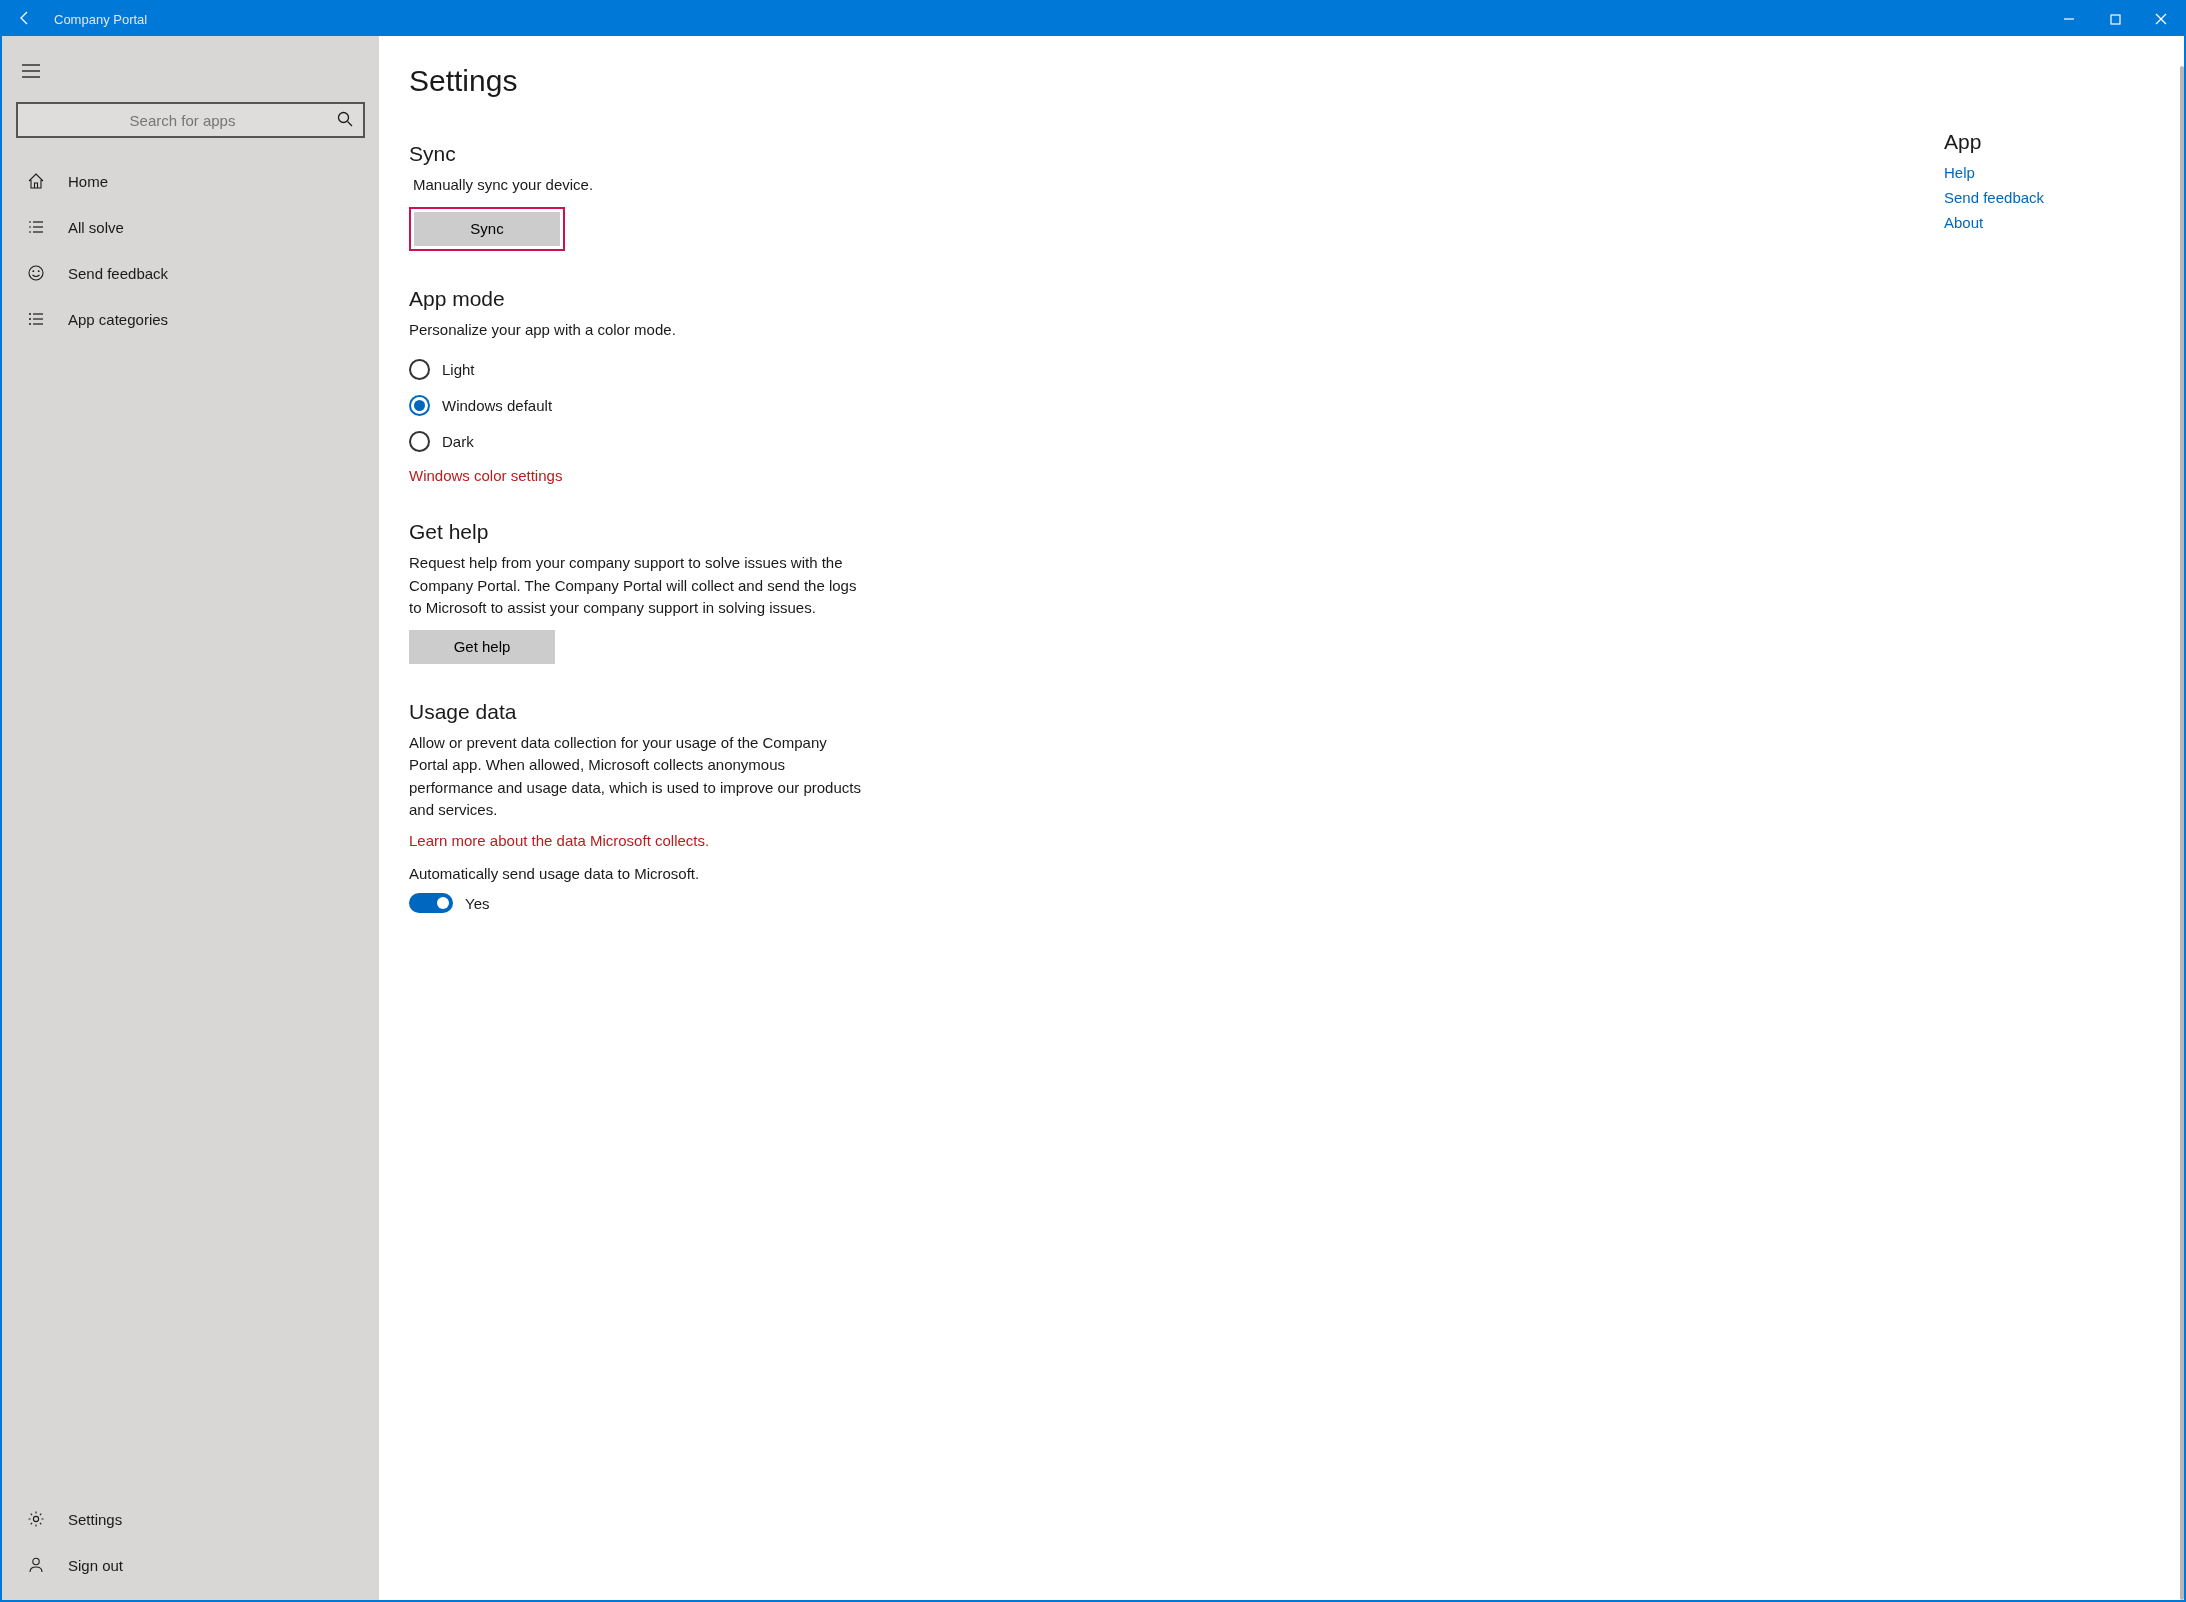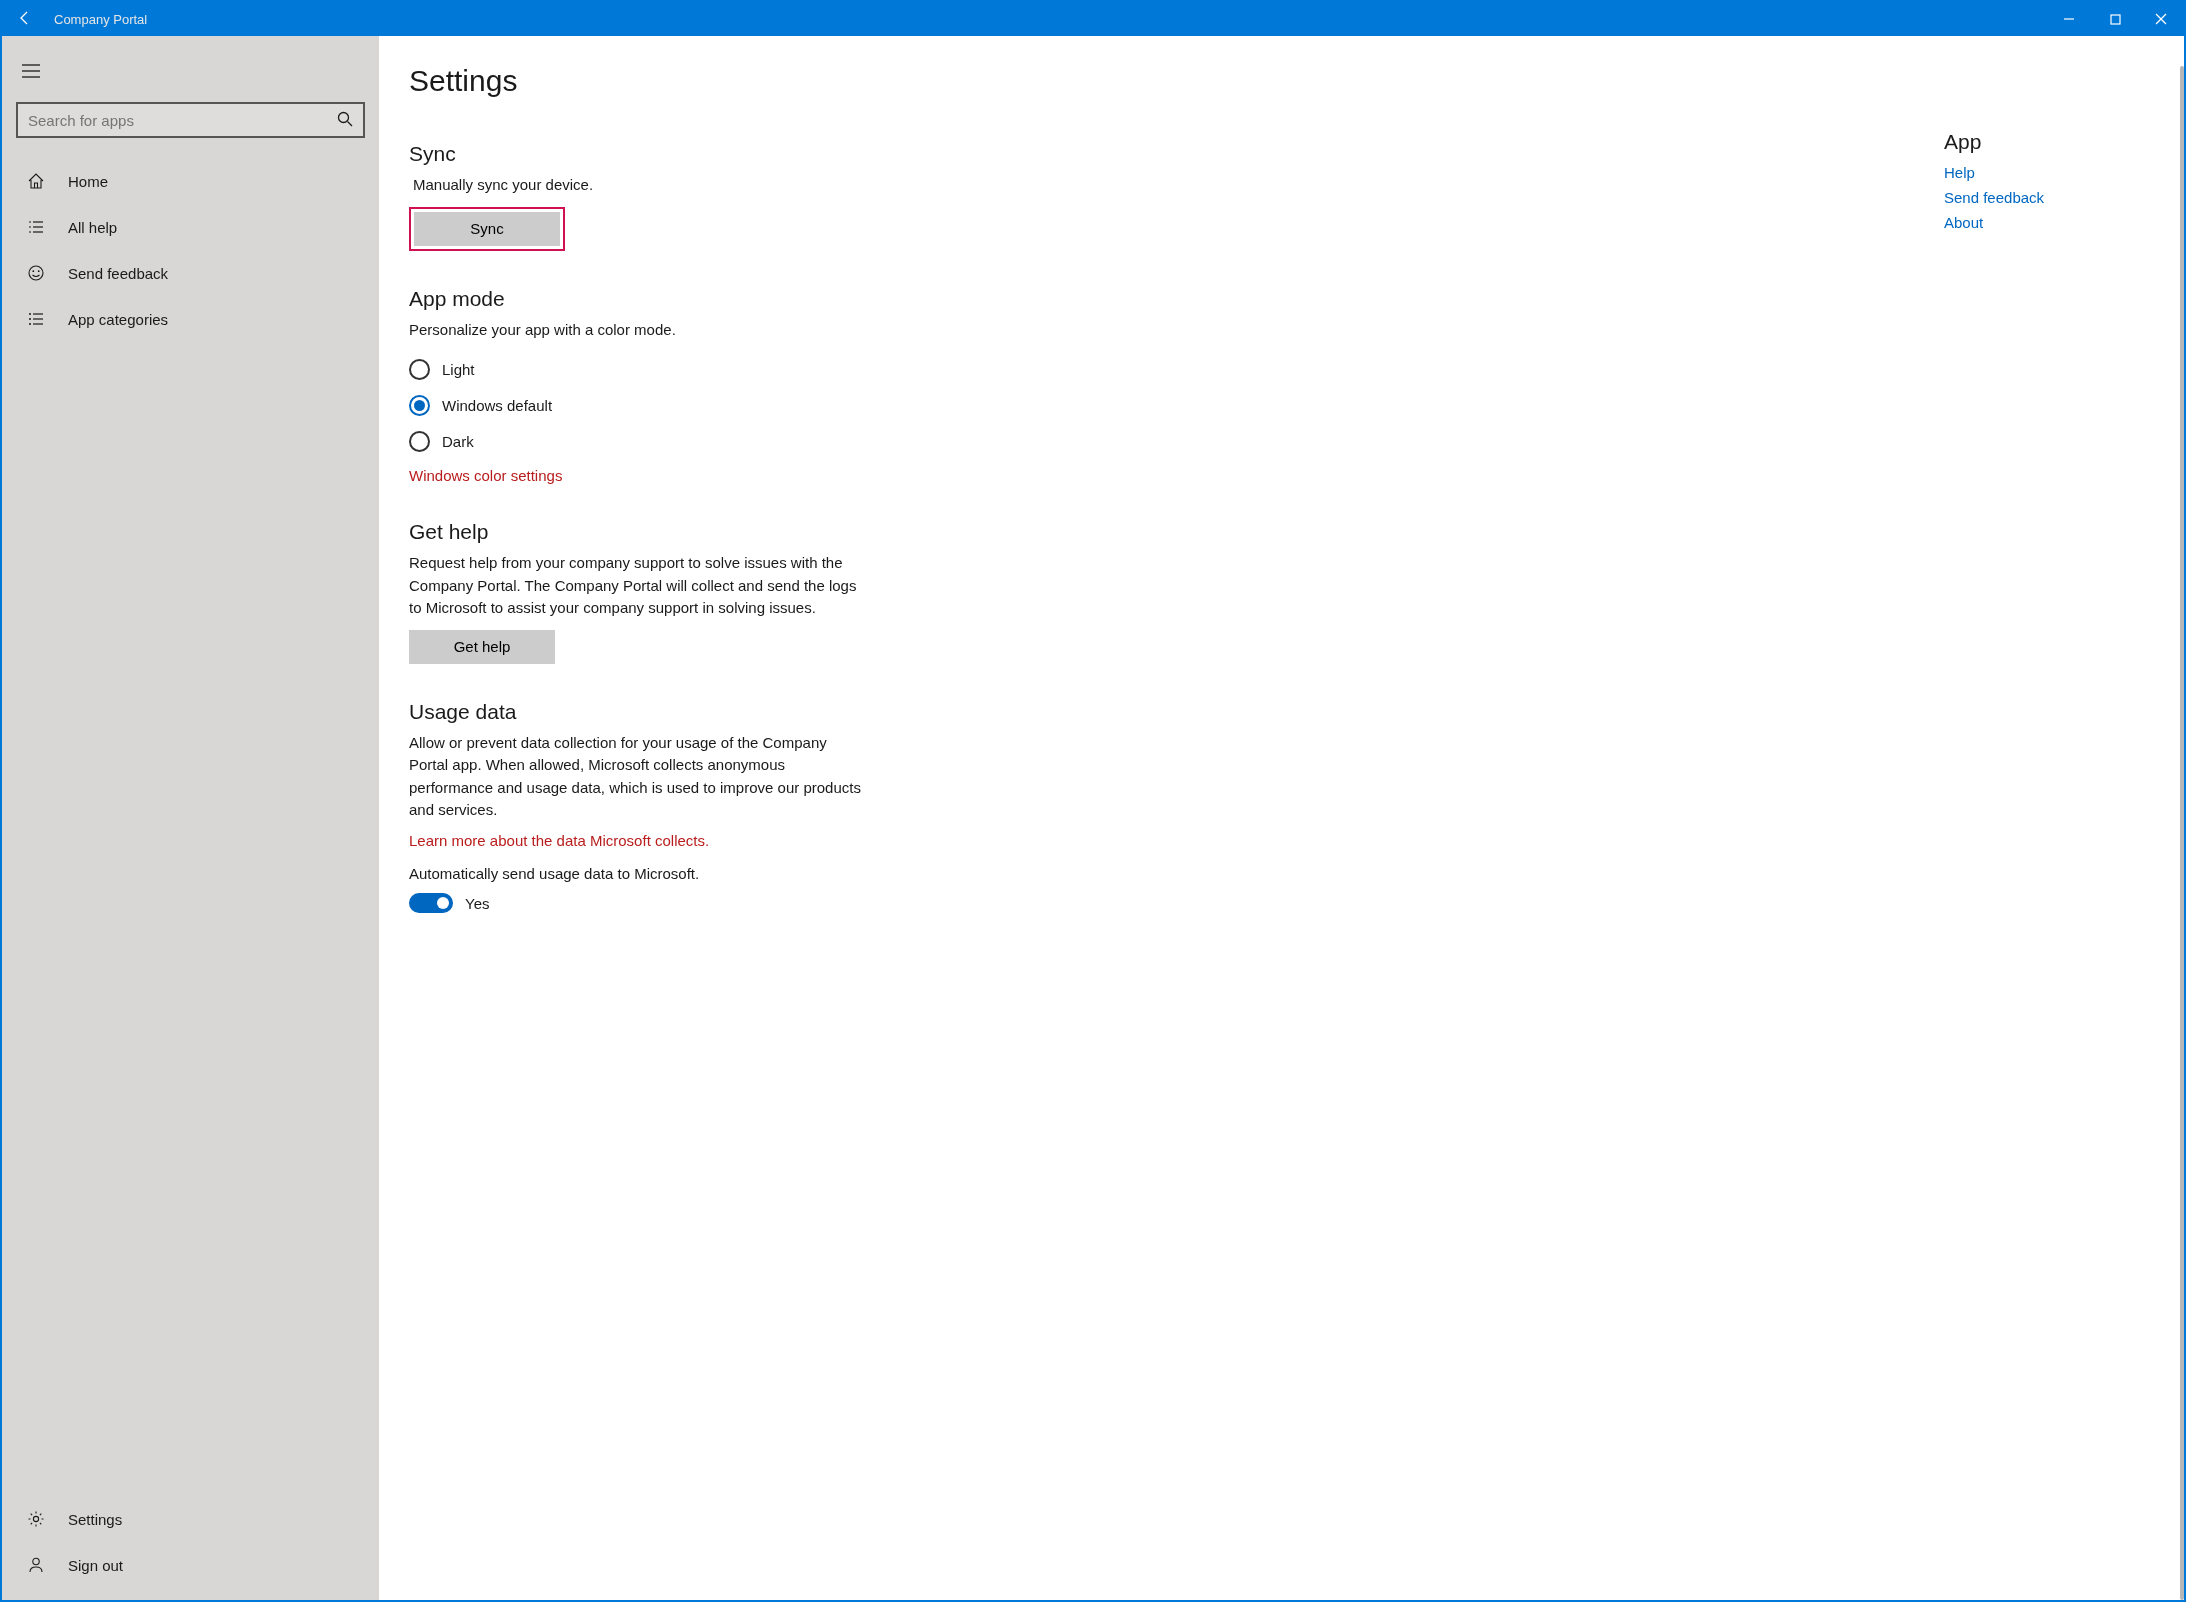--- a/index.html
+++ b/index.html
@@ -18,21 +18,21 @@
   .body { flex: 1; display: flex; min-height: 0; }
 
   
   .sidebar { width: 377px; background: #d8d7d5; display: flex; flex-direction: column; position: relative; }
   .hamburger { width: 46px; height: 46px; display: flex; align-items: center; justify-content: center; margin: 12px 0 8px 6px; }
   .search-wrap { padding: 0 14px 20px 14px; }
   .search {
     border: 2px solid #555; height: 36px; display: flex; align-items: center;
     background: #dedddb; padding: 0 10px;
   }
-  .search input { flex: 1; border: none; background: transparent; font-size: 15px; outline: none; color: #4c1d95; }
+  .search input { flex: 1; border: none; background: transparent; font-size: 15px; outline: none; color: #4c1d95; text-align: center; }
   .nav { display: flex; flex-direction: column; }
   .nav-item { display: flex; align-items: center; height: 46px; padding-left: 24px; gap: 22px; font-size: 15px; }
   .nav-item .icon { width: 20px; display: flex; justify-content: center; }
 
   .sidebar-footer { margin-top: auto; padding-bottom: 12px; }
 
   
   .main { flex: 1; display: flex; overflow: hidden; position: relative; }
   .content { flex: 1; padding: 28px 0 0 30px; overflow-y: hidden; }
   .content h1 { font-weight: 400; font-size: 30px; margin-bottom: 44px; }
@@ -124,21 +124,21 @@
         <span class="icon">
           <svg width="18" height="18" viewBox="0 0 18 18">
               <line x1="2" y1="4" x2="4" y2="4" stroke="#1a1a1a" stroke-width="1.2"></line>
               <line x1="6" y1="4" x2="16" y2="4" stroke="#1a1a1a" stroke-width="1.2"></line>
               <line x1="2" y1="9" x2="4" y2="9" stroke="#1a1a1a" stroke-width="1.2"></line>
               <line x1="6" y1="9" x2="16" y2="9" stroke="#1a1a1a" stroke-width="1.2"></line>
               <line x1="2" y1="14" x2="4" y2="14" stroke="#1a1a1a" stroke-width="1.2"></line>
               <line x1="6" y1="14" x2="16" y2="14" stroke="#1a1a1a" stroke-width="1.2"></line>
             </svg>
         </span>
-        <span>All help</span>
+        <span>All solve</span>
       </div>
       <div class="nav-item">
         <span class="icon">
           <svg width="18" height="18" viewBox="0 0 18 18">
               <circle cx="9" cy="9" r="7" stroke="#1a1a1a" stroke-width="1.1" fill="none"></circle>
               <circle cx="6.3" cy="7.2" r="0.9" fill="#1a1a1a"></circle>
               <circle cx="11.7" cy="7.2" r="0.9" fill="#1a1a1a"></circle>
               <path d="M5.5 11 Q9 14 12.5 11" stroke="#1a1a1a" stroke-width="1.1" fill="none"></path>
             </svg>
         </span>

